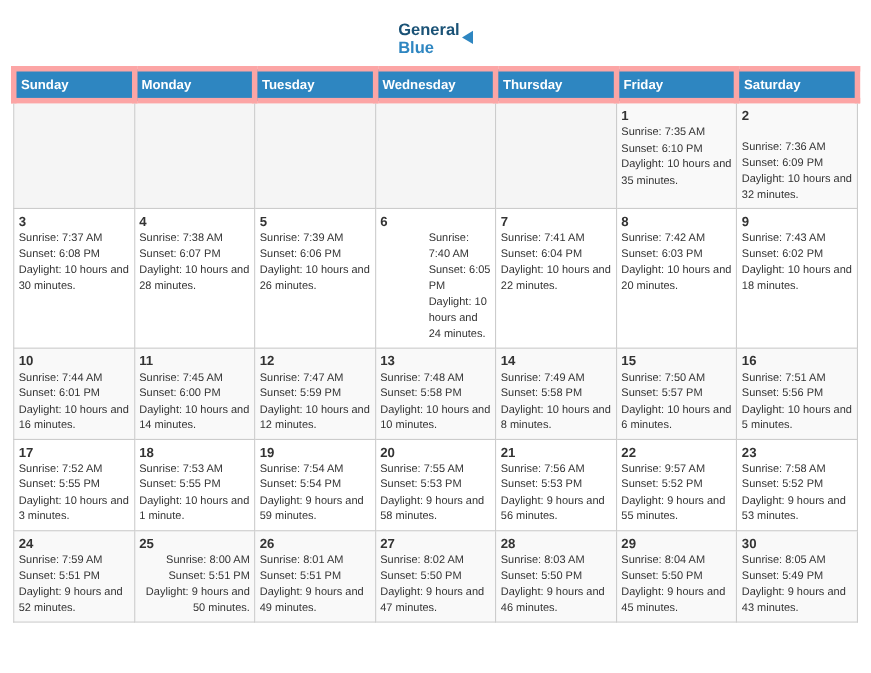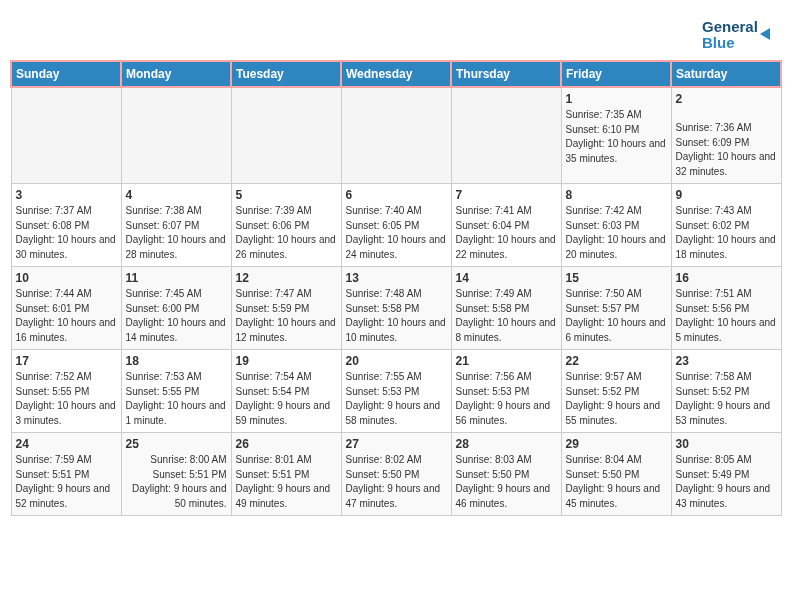--- a/index.html
+++ b/index.html
@@ -5,21 +5,21 @@
     * { box-sizing: border-box; margin: 0; padding: 0; }
     body {
       font-family: Arial, sans-serif;
       background: #fff;
       width: 792px;
       min-height: 612px;
       padding: 10px;
     }
     .header-area {
       display: flex;
-      justify-content: flex-end;
+      justify-content: center;
       align-items: flex-start;
       margin-bottom: 6px;
       margin-left: 12px;
     }
     .logo {
       display: flex;
       align-items: center;
       font-size: 18px;
       font-weight: bold;
       color: #1a5276;
@@ -43,21 +43,21 @@
       border-collapse: collapse;
       border: 1px solid #ccc;
     }
     .calendar thead th {
       background: #2e86c1;
       color: white;
       font-size: 12px;
       font-weight: bold;
       padding: 5px 4px;
       text-align: left;
-      border: 2px solid #fca5a5;
+      border: 5px solid #fca5a5;
     }
     .calendar tbody td {
       vertical-align: top;
       border: 1px solid #ccc;
       padding: 4px 4px;
       width: 14.28%;
       min-height: 80px;
       font-size: 10.5px;
       color: #333;
       background: #fff;
@@ -146,21 +146,21 @@
 Daylight: 10 hours and 28 minutes.</div>
         </td>
         <td>
           <span class="day-number">5</span>
           <div class="day-info" style="white-space: pre-line;">Sunrise: 7:39 AM
 Sunset: 6:06 PM
 Daylight: 10 hours and 26 minutes.</div>
         </td>
         <td>
           <span class="day-number">6</span>
-          <div class="day-info" style="white-space: pre-line;">Sunrise: 7:40 AM
+          <div class="day-info" style="white-space: pre-line; margin-left: 44px;">Sunrise: 7:40 AM
 Sunset: 6:05 PM
 Daylight: 10 hours and 24 minutes.</div>
         </td>
         <td>
           <span class="day-number">7</span>
           <div class="day-info" style="white-space: pre-line;">Sunrise: 7:41 AM
 Sunset: 6:04 PM
 Daylight: 10 hours and 22 minutes.</div>
         </td>
         <td>

